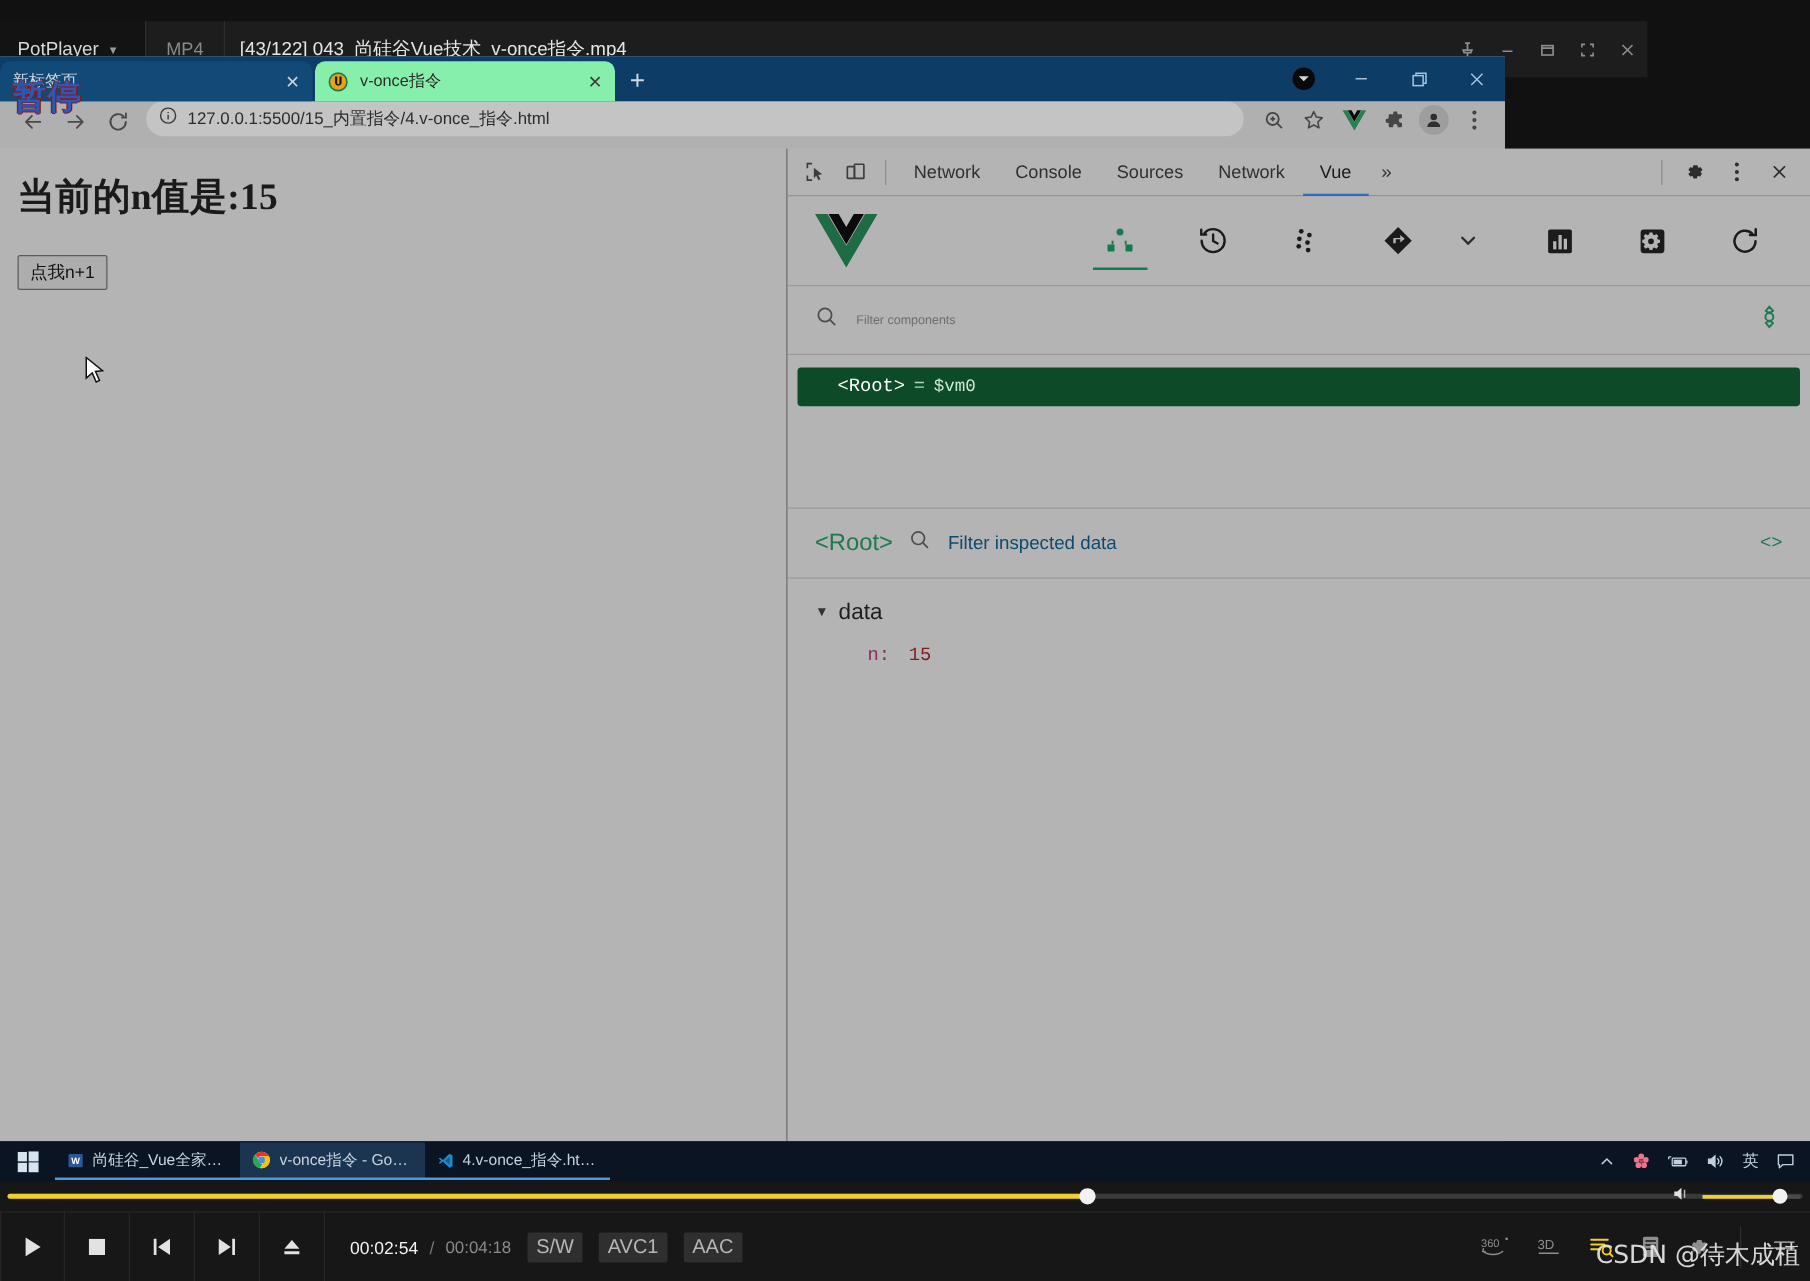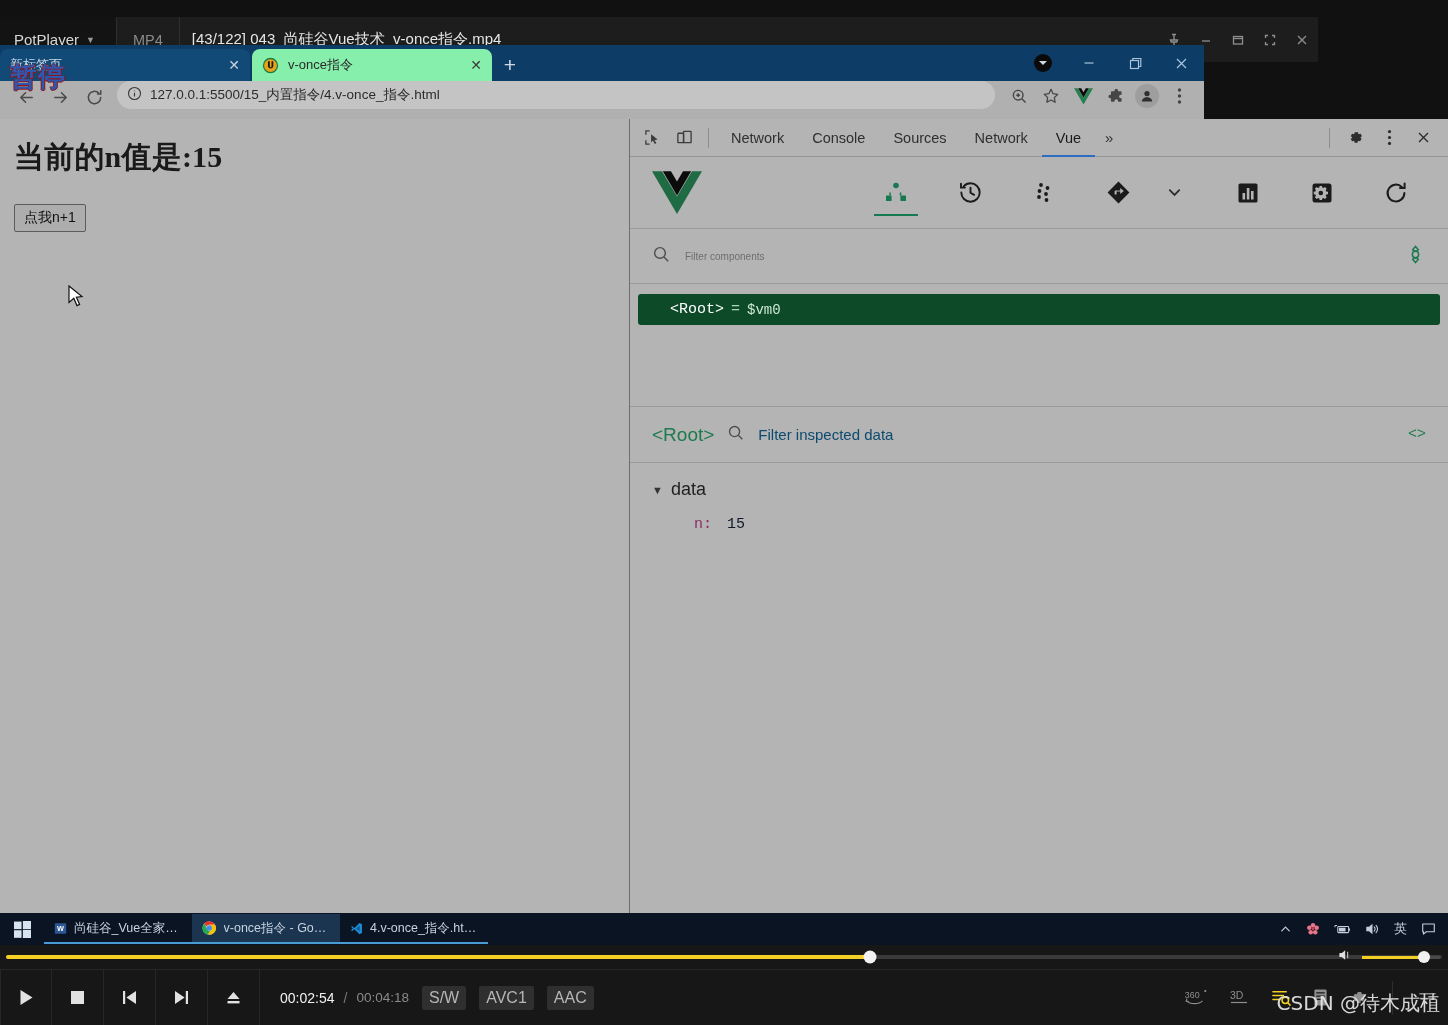--- a/index.html
+++ b/index.html
@@ -148,21 +148,21 @@
   }
   .inspect-root { font-size: 19px; color: #1c7a4e; font-family: "Liberation Sans", sans-serif; }
   .inspect-ph { font-size: 15px; color: #0c4a6e; }
   .inspect-code { margin-left: auto; color: #1c7a4e; font-size: 15px; font-family: "Liberation Mono", monospace; }
 
   .inspect-body { flex: 1; padding: 16px 22px; }
   .data-group { display: flex; align-items: center; gap: 8px; font-size: 18px; color: #1f1f1f; }
   .tri { font-size: 11px; color: #333; }
   .data-kv { margin: 16px 0 0 42px; font-family: "Liberation Mono", monospace; font-size: 15px; }
   .data-key { color: #8a2c66; }
-  .data-val { color: #0f172a; margin-left: 6px; text-align: center; }
+  .data-val { color: #7f1d1d; margin-left: 6px; text-align: center; }
 
   
   .taskbar {
     position: absolute; left: 0; top: 913px; width: 1448px; height: 32px;
     background: #0a1422; display: flex; align-items: center;
   }
   .start-btn { width: 44px; height: 32px; display: flex; align-items: center; justify-content: center; }
   .tb-item {
     height: 30px; display: flex; align-items: center; gap: 7px;
     padding: 0 10px; font-size: 12.5px; color: #c7d4e0; white-space: nowrap;

